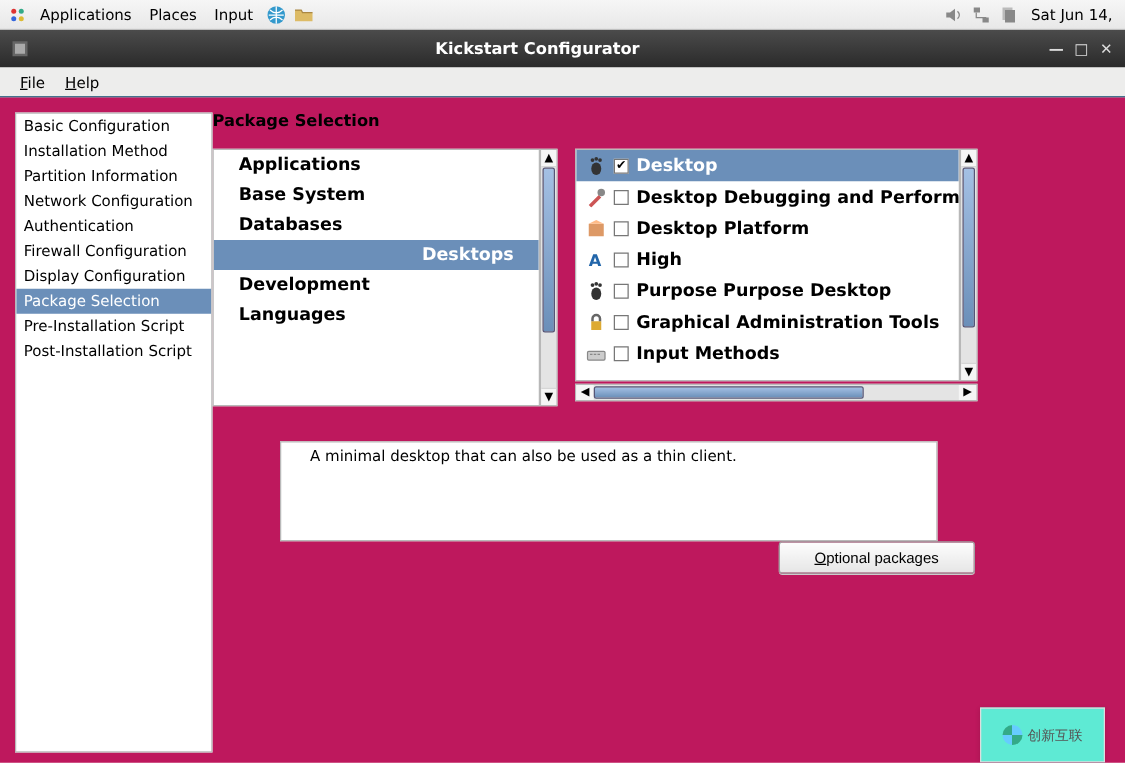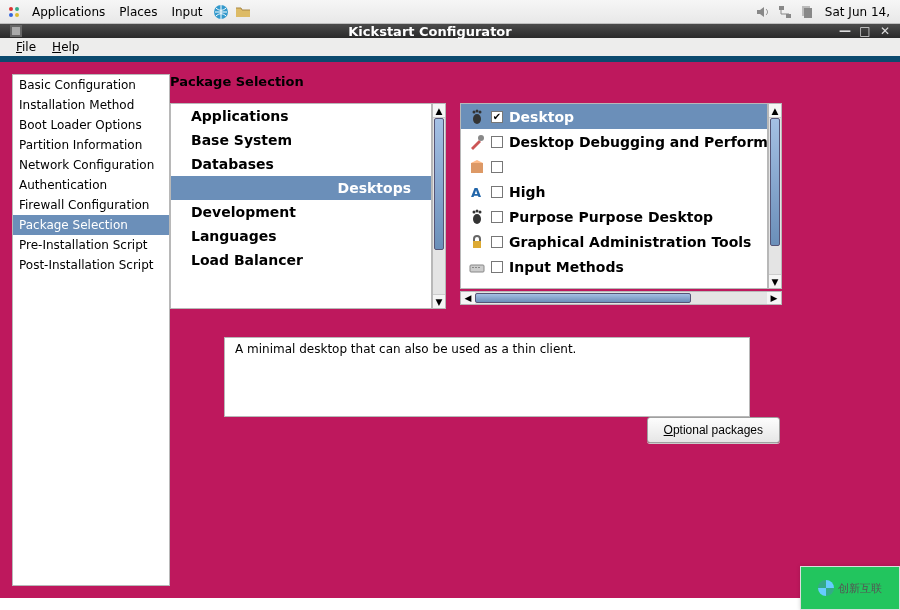--- a/index.html
+++ b/index.html
@@ -26,42 +26,42 @@
   .top-panel .left, .top-panel .right { display:flex; align-items:center; gap:2px;}
   .top-panel .spacer { flex:1; }
   .top-panel .item { padding: 0 6px; cursor: default; }
   .tray-icon {
     width: 20px; height: 20px; display:inline-flex;
     align-items:center; justify-content:center;
   }
 
   
   .titlebar {
-    height: 14px;
+    height: 30px;
     background: linear-gradient(#4b4b4b, #2a2a2a);
     color: #fff;
     display:flex; align-items:center;
     padding: 0 6px;
     font-size: 13px;
     font-weight: bold;
   }
   .titlebar .title { flex:1; text-align:center; }
   .titlebar .win-btn {
     width: 18px; height:14px;
     color:#ddd;
     display:inline-flex; align-items:center; justify-content:center;
     font-size:12px; margin-left:2px;
     cursor: default;
   }
 
   
   .menubar {
     height: 24px;
     background: #ededec;
-    border-bottom: 6px solid #0c4a6e;
+    border-bottom: 1px solid #0c4a6e;
     display:flex; align-items:center;
     padding: 0 8px;
   }
   .menubar .mitem { padding: 2px 8px; cursor: default; }
   .menubar .mitem .ul { text-decoration: underline; }
 
   
   .app-body {
     height: calc(610px - 24px - 26px - 24px);
     background: #be185d;
@@ -179,50 +179,50 @@
     border:1px solid #557; border-radius:2px;
   }
 
   
   .desc-box {
     margin: 28px 0 0 54px;
     width: 526px;
     height: 80px;
     background:#fff;
     border:1px solid #b8b8b8;
-    padding:4px 10px;
+    padding:4px 23px;
     font-size:12px;
   }
 
   .opt-count {
     margin: 8px 0 6px 0;
     font-style: italic;
     text-align: right;
     padding-right: 110px;
     font-size:12px;
   }
 
   .opt-btn-row { display:flex; justify-content:flex-end; padding-right:108px; }
   .opt-btn {
     background: linear-gradient(#fdfdfd,#e6e6e6);
     border:1px solid #a0a0a0;
     border-radius:3px;
-    padding:5px 16px;
+    padding:5px 28px;
     font-size:12px;
     cursor: default;
     box-shadow: 0 1px 0 #ccc;
     margin-left: 16px;
   }
   .opt-btn .ul { text-decoration: underline; }
 
   
   .watermark {
-    position:absolute; right:0; bottom:0;
+    position:absolute; right:16px; bottom:0;
     width:100px; height:44px;
-    background:#22c55e;
+    background:#5eead4;
     border:1px solid #ddd;
     display:flex; align-items:center; justify-content:center;
     font-size:11px; color:#555;
     box-shadow: 0 0 4px rgba(0,0,0,.15);
   }
   .watermark .xlogo {
     width:16px;height:16px;
     display:inline-block;
     margin-right:4px;
     background: conic-gradient(#6cf 0 25%, #3a8 0 50%, #6cf 0 75%, #3a8 0 100%);
@@ -299,44 +299,43 @@
 <div class="menubar">
   <span class="mitem"><span class="ul">F</span><span>ile</span></span>
   <span class="mitem"><span class="ul">H</span><span>elp</span></span>
 </div>
 
 <div class="app-body">
 
   <div class="sidebar">
     <div class="li">Basic Configuration</div>
     <div class="li">Installation Method</div>
-    <div class="li">Boot Loader Options</div>
     <div class="li">Partition Information</div>
     <div class="li">Network Configuration</div>
     <div class="li">Authentication</div>
     <div class="li">Firewall Configuration</div>
+    <div class="li">Display Configuration</div>
     <div class="li sel">Package Selection</div>
     <div class="li">Pre-Installation Script</div>
     <div class="li">Post-Installation Script</div>
   </div>
 
   <div class="content">
     <div class="content-title">Package Selection</div>
 
     <div class="lists-row">
 
       <div class="listbox-wrap">
         <div class="listbox cat">
           <div class="cat-item">Applications</div>
           <div class="cat-item">Base System</div>
           <div class="cat-item">Databases</div>
           <div class="cat-item sel">Desktops</div>
           <div class="cat-item">Development</div>
           <div class="cat-item">Languages</div>
-          <div class="cat-item">Load Balancer</div>
         </div>
         <div class="vscroll" style="height:206px;">
           <div class="arrow">▲</div>
           <div class="track">
               <div class="thumb" style="top:0;height:75%;"></div>
             </div>
           <div class="arrow">▼</div>
         </div>
       </div>
 
@@ -360,20 +359,21 @@
                   </svg></span>
               <span class="pkg-cb"></span>
               <span>Desktop Debugging and Performa</span>
             </div>
             <div class="pkg-item">
               <span class="pkg-icon"><svg width="16" height="16" viewBox="0 0 16 16">
                     <rect x="2" y="4" width="12" height="10" fill="#d96"></rect>
                     <path d="M2 4l6-3 6 3" fill="#fb8"></path>
                   </svg></span>
               <span class="pkg-cb"></span>
+              <span>Desktop Platform</span>
             </div>
             <div class="pkg-item">
               <span class="pkg-icon"><svg width="16" height="16" viewBox="0 0 16 16">
                     <text x="2" y="13" font-size="13" font-weight="bold" fill="#26a">A</text>
                   </svg></span>
               <span class="pkg-cb"></span>
               <span>High</span>
             </div>
             <div class="pkg-item">
               <span class="pkg-icon"><svg width="16" height="16" viewBox="0 0 16 16">

